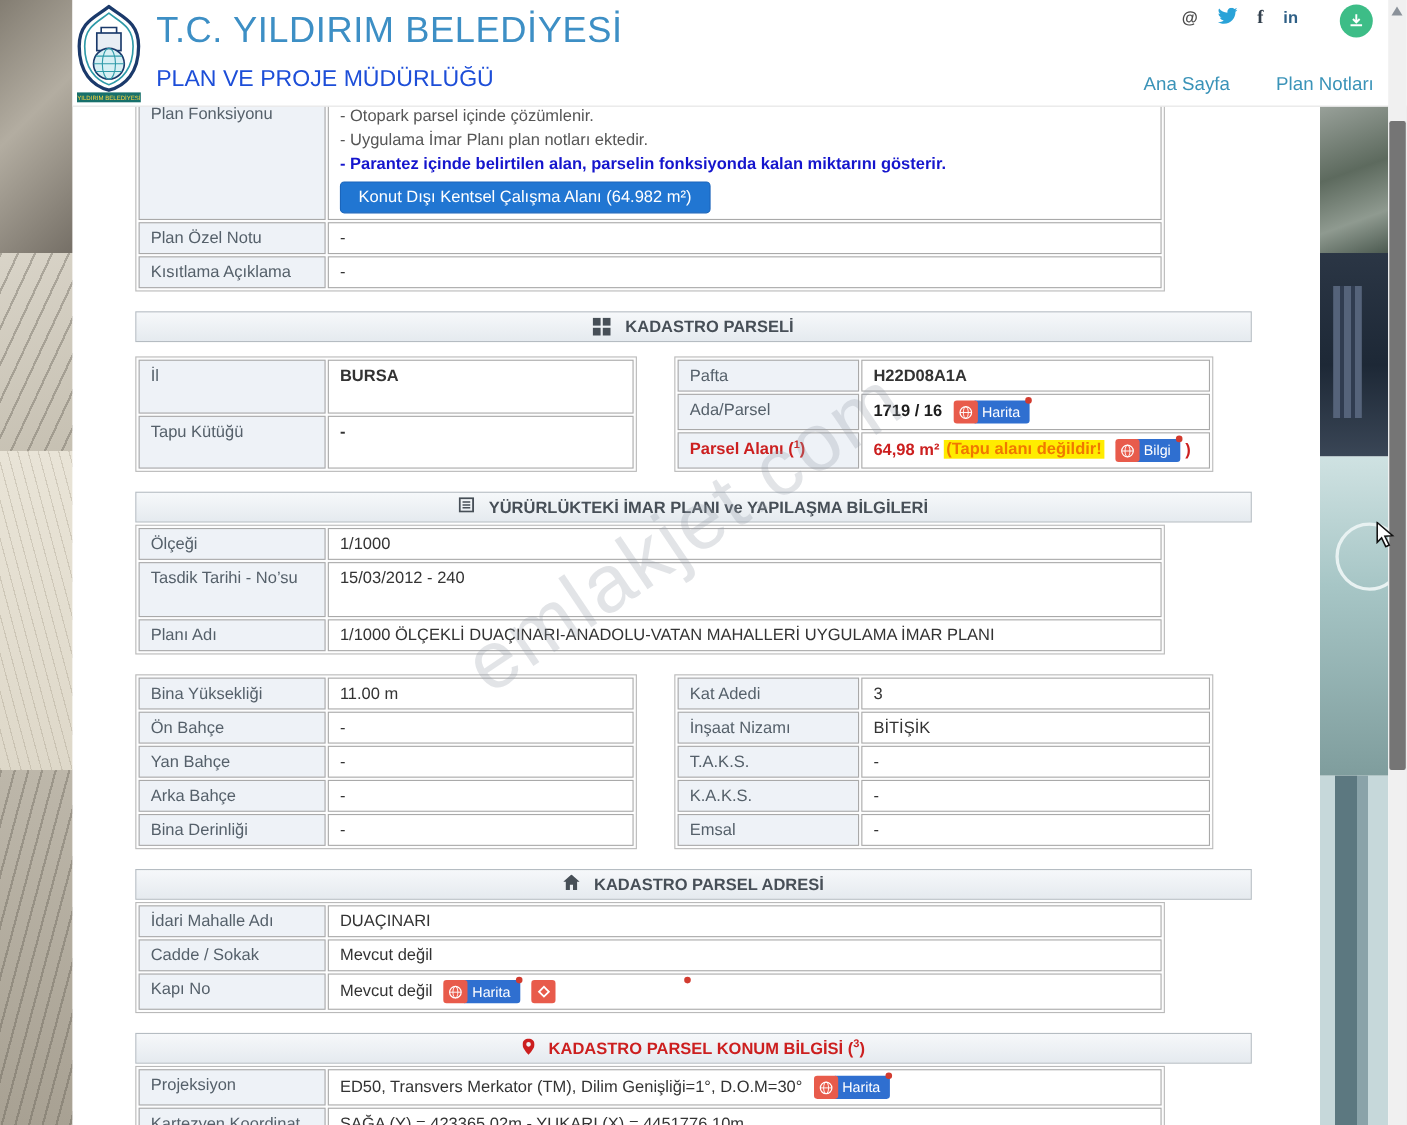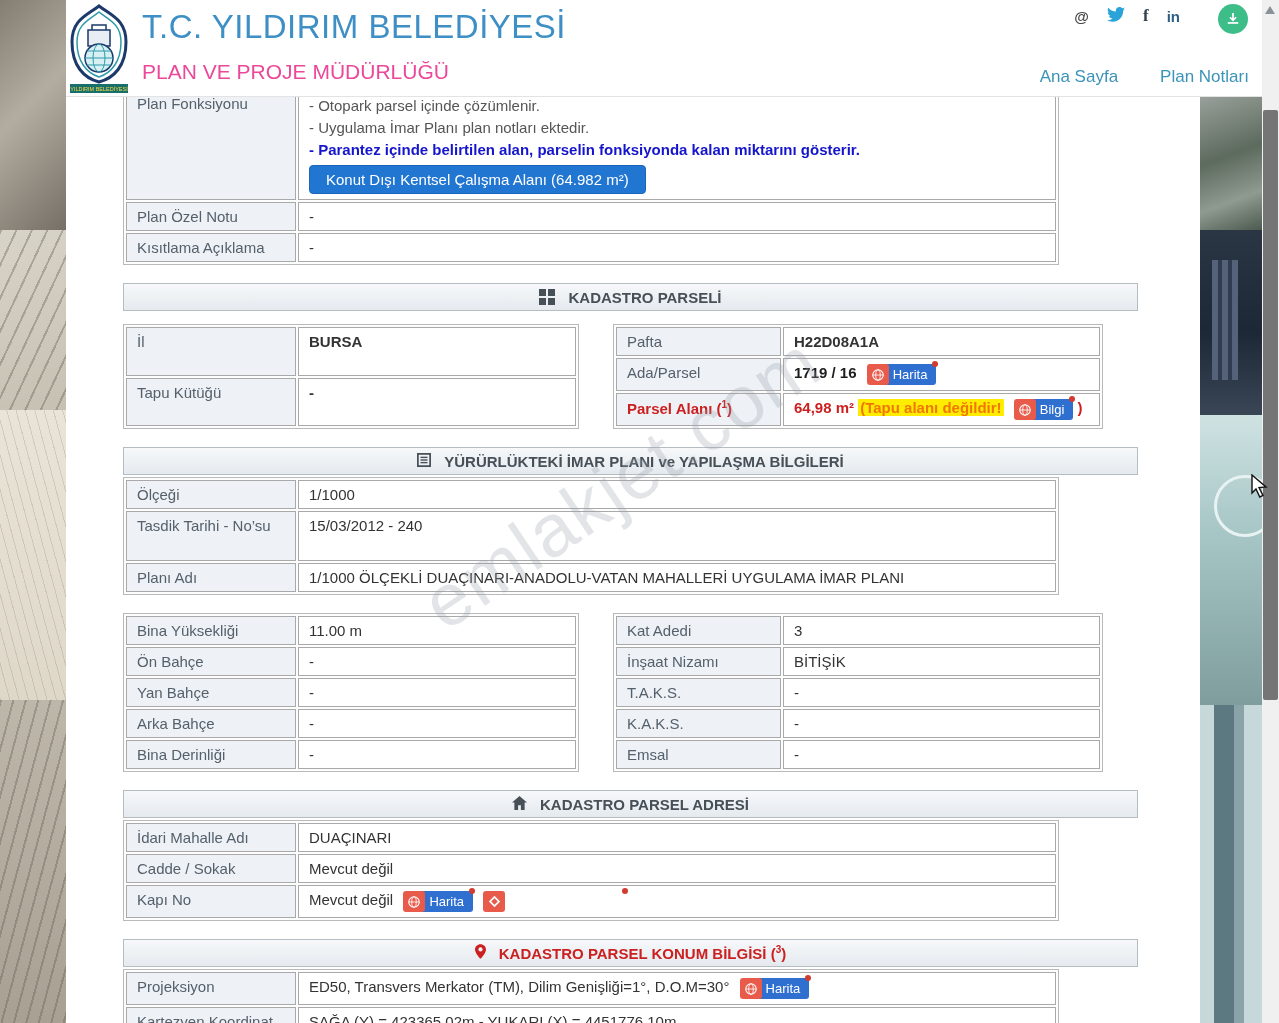--- a/index.html
+++ b/index.html
@@ -35,21 +35,21 @@
   .scrollbar { position:absolute; left:1262px; top:0; width:17px; height:1023px; background:#f0f0f0; z-index:30; }
   .sb-arrow { position:absolute; left:3px; top:6px; width:0; height:0;
       border-left:5px solid transparent; border-right:5px solid transparent; border-bottom:8px solid #8a9199; cursor:pointer; }
   .sb-thumb { position:absolute; left:1px; top:110px; width:15px; height:590px; background:#757575; border-radius:2px; }
 
   
   .hdr { position:absolute; left:66px; top:0; width:1274px; height:97px; background:#fff; z-index:20;
          border-bottom:1px solid #e3e3e3; }
   .logo { position:absolute; left:2px; top:4px; width:62px; height:90px; }
   .hdr-title { position:absolute; left:76px; top:8px; font-size:33px; color:#3d8fc5; letter-spacing:.5px; white-space:nowrap; }
-  .hdr-sub   { position:absolute; left:76px; top:60px; font-size:21px; color:#ec4899; white-space:nowrap; }
+  .hdr-sub   { position:absolute; left:76px; top:60px; font-size:21px; color:#1d4ed8; white-space:nowrap; }
   .social { position:absolute; right:160px; top:6px; display:flex; gap:18px; align-items:center; font-size:15px; }
   .social .s-at { color:#4a4a4a; font-weight:bold; cursor:pointer; }
   .social .s-fb { color:#33404e; font-weight:bold; font-family:"Liberation Serif",serif; font-size:17px; cursor:pointer; }
   .social .s-in { color:#2e5f86; font-weight:bold; font-size:15px; cursor:pointer; }
   .s-tw { cursor:pointer; display:inline-block; }
   .dl-btn { position:absolute; right:92px; top:4px; width:30px; height:30px; border-radius:50%; background:#3dbd87; cursor:pointer;
             display:flex; align-items:center; justify-content:center; }
   .nav { position:absolute; right:16px; top:67px; display:flex; gap:42px; }
   .nav a { color:#3a93b8; font-size:17px; text-decoration:none; cursor:pointer; white-space:nowrap; }
 

